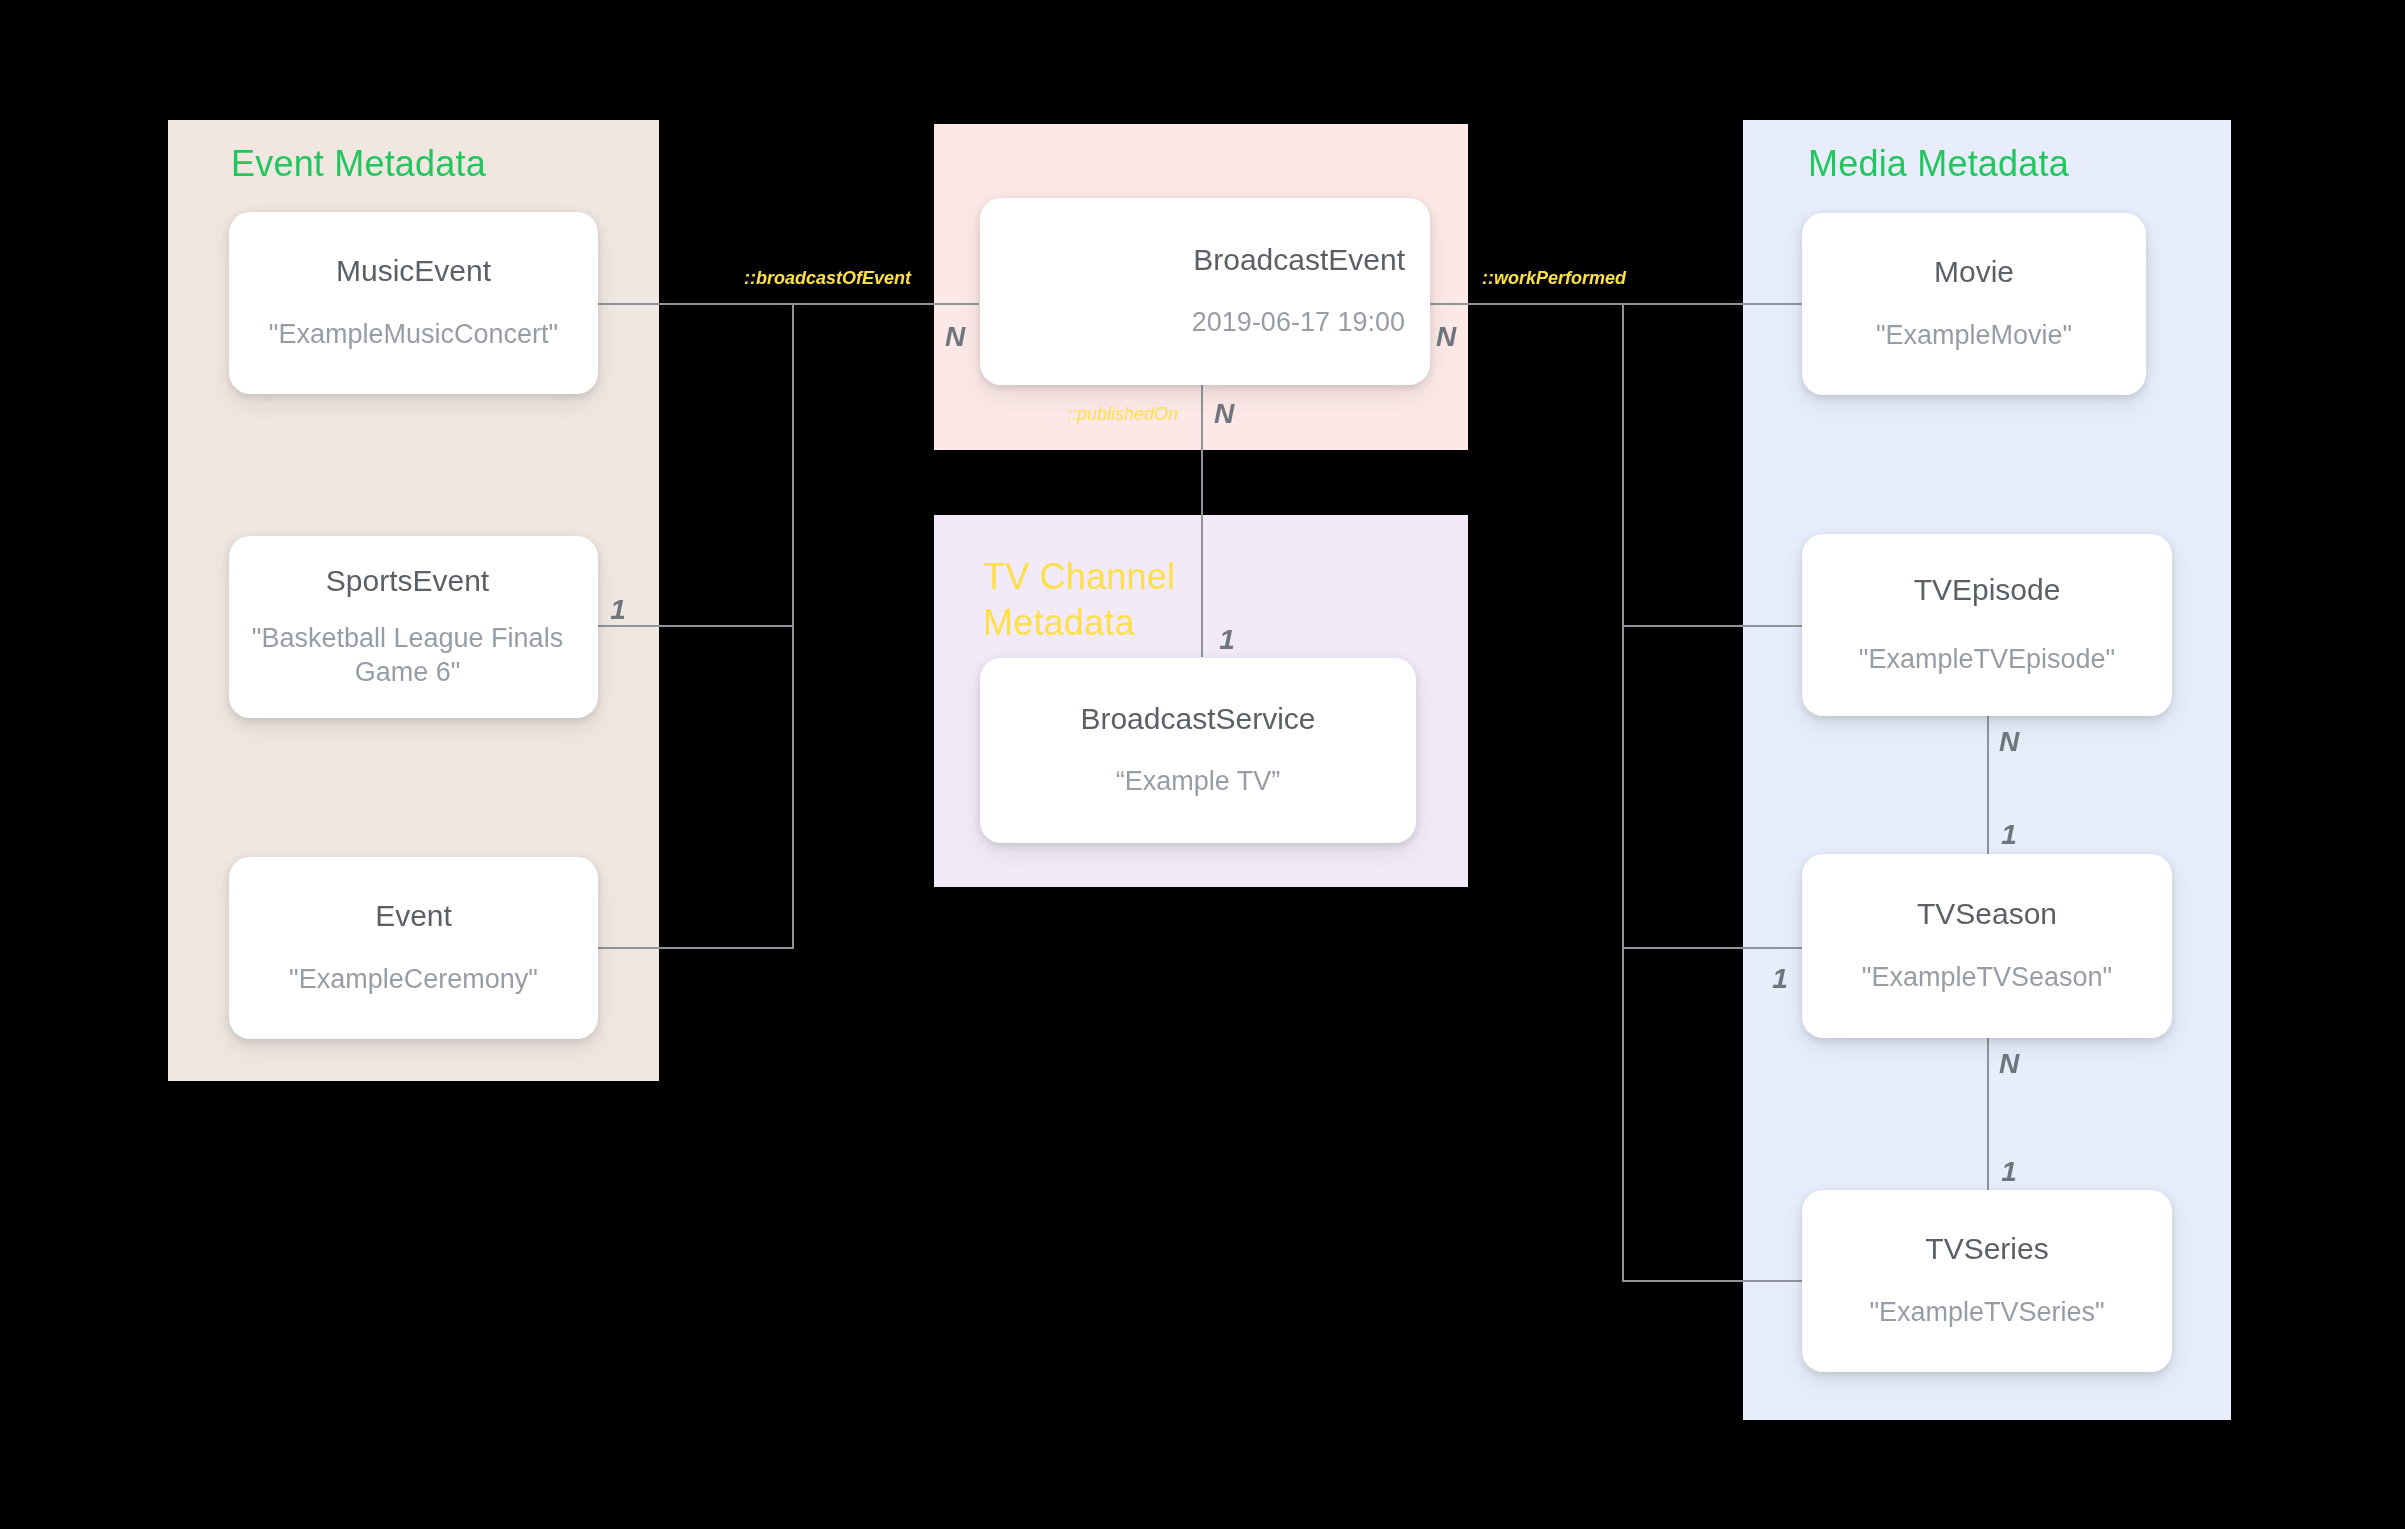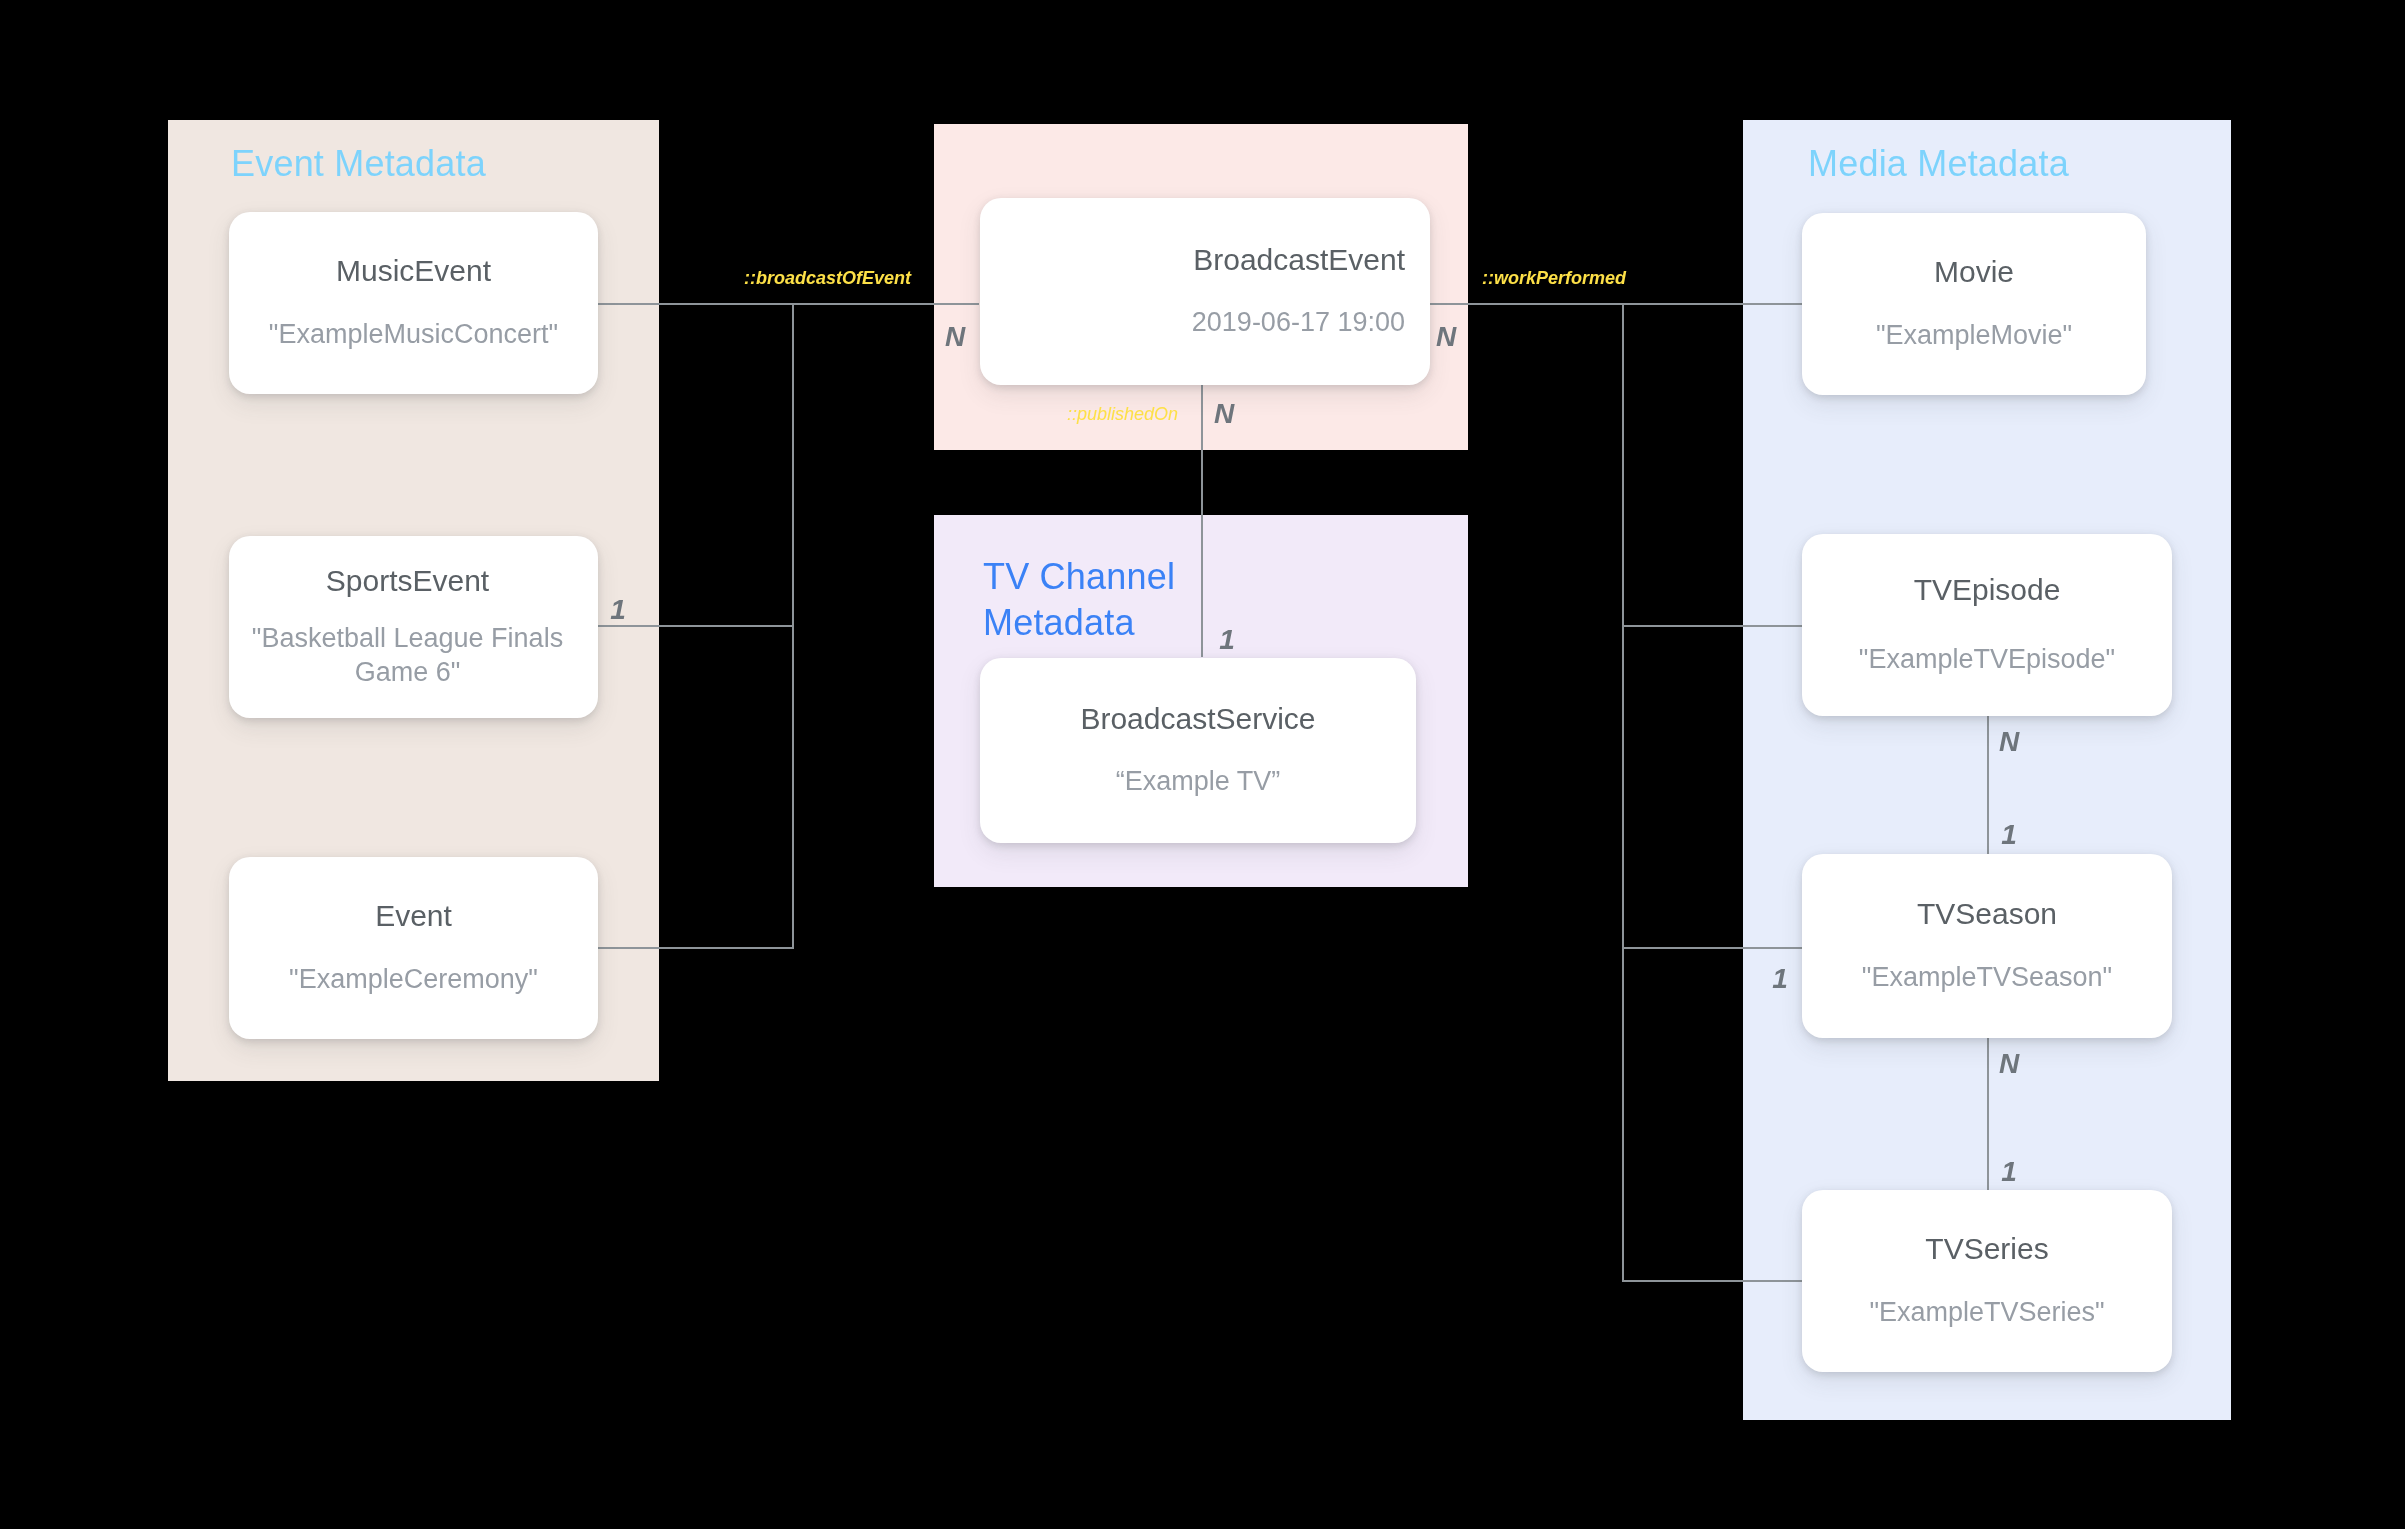--- a/index.html
+++ b/index.html
@@ -4,21 +4,21 @@
 <style>
   html,body{margin:0;padding:0;background:#000;}
   body{
     position:relative;width:2405px;height:1529px;overflow:hidden;
     font-family:"Liberation Sans","DejaVu Sans",sans-serif;
     -webkit-font-smoothing:antialiased;
   }
   .group{position:absolute;}
   .group-title{
     position:absolute;font-size:36px;font-weight:500;line-height:46px;
-    color:#7dd3fc;letter-spacing:0.2px;white-space:nowrap;
+    color:#22c55e;letter-spacing:0.2px;white-space:nowrap;
   }
   .card{
     position:absolute;background:#fff;border-radius:21px;
     box-shadow:0 2.9px 7.6px rgba(60,64,67,.16),0 9.6px 23px rgba(60,64,67,.10);
     display:flex;flex-direction:column;align-items:center;justify-content:center;
     gap:29px;padding:0 25px;box-sizing:border-box;text-align:center;
   }
   .card-title{font-size:30px;font-weight:400;color:#5A6065;line-height:32.5px;white-space:nowrap;}
   .card-subtitle{font-size:27px;font-weight:400;color:#979DA5;line-height:34px;}
   .line{position:absolute;background:#8E9499;}
@@ -36,21 +36,21 @@
 </head>
 <body>
 
 <div class="group" style="left:168px;top:120px;width:491px;height:961px;background:#F0E7E1;"></div>
 <div class="group" style="left:934px;top:124px;width:534px;height:326px;background:#FCE9E7;"></div>
 <div class="group" style="left:934px;top:515px;width:534px;height:372px;background:#F2EAF9;"></div>
 <div class="group" style="left:1743px;top:120px;width:488px;height:1300px;background:#E7EDFB;"></div>
 
 <div class="group-title" style="left:231px;top:141px;">Event Metadata</div>
 <div class="group-title" style="left:1808px;top:141px;">Media Metadata</div>
-<div class="group-title" style="left:983px;top:554px;color:#3b82f6;">
+<div class="group-title" style="left:983px;top:554px;color:#fde047;">
   <div>TV Channel</div>
   <div>Metadata</div>
 </div>
 
 <div class="line" style="left:598px;top:303px;width:381px;height:1.9px;"></div>
 <div class="line" style="left:792px;top:303px;width:1.9px;height:646px;"></div>
 <div class="line" style="left:598px;top:625px;width:196px;height:1.9px;"></div>
 <div class="line" style="left:598px;top:947px;width:196px;height:1.9px;"></div>
 <div class="line" style="left:1201px;top:385px;width:1.9px;height:272px;"></div>
 <div class="line" style="left:1430px;top:303px;width:372px;height:1.9px;"></div>

